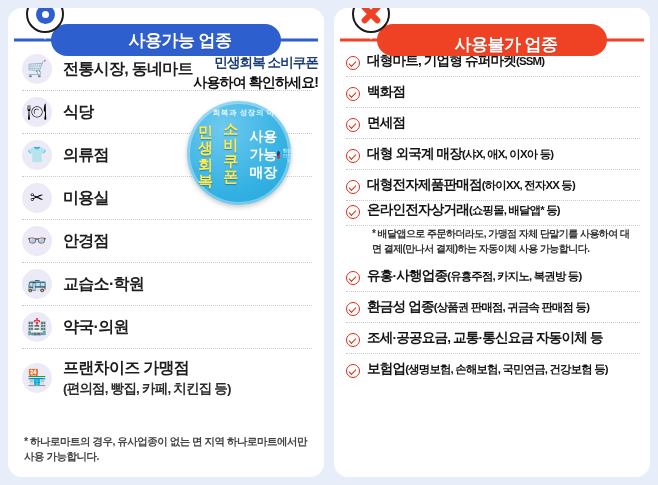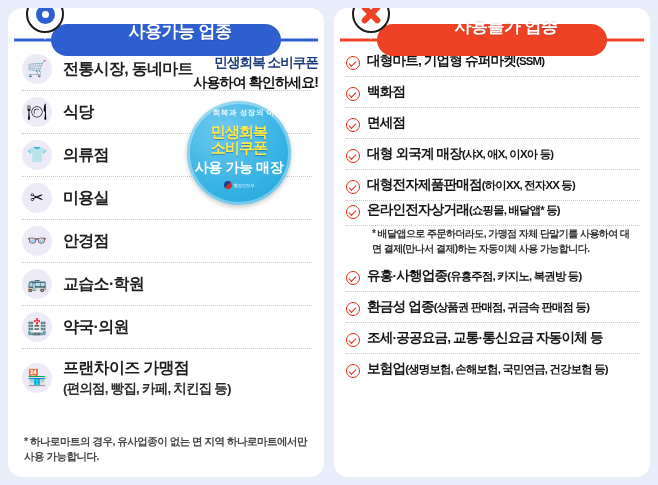--- a/index.html
+++ b/index.html
@@ -39,21 +39,21 @@
     transform:translateY(-50%);
   }
   .left .hdr-rule{ background:#2e5fcf; }
   .right .hdr-rule{ background:#ef4124; }
   .hdr-pill{
     position:relative;
     height:32px;
     min-width:230px;
     border-radius:18px;
     display:flex; align-items:center; justify-content:center;
-    padding:0 26px 18px 54px;
+    padding:0 26px 0 54px;
     z-index:2;
   }
   .left .hdr-pill{ background:#2e5fcf; }
   .right .hdr-pill{ background:#ef4124;align-items:flex-end; }
   .hdr-title{
     color:#fff;
     font-size:17px;
     font-weight:bold;
     letter-spacing:-0.5px;
     white-space:nowrap;
@@ -149,21 +149,21 @@
     font-size:14px; font-weight:bold; color:#111;
     letter-spacing:-0.9px; margin-top:2px; white-space:nowrap;
   }
   .sticker{
     position:relative;
     width:104px; height:104px;
     margin:9px auto 0;
     border-radius:50%;
     background:radial-gradient(circle at 34% 26%, #6ec9ef 0%, #37b3e4 58%, #1fa3da 100%);
     box-shadow:0 2px 5px rgba(0,0,0,.22), inset 0 0 0 3px rgba(255,255,255,.35);
-    display:flex; flex-direction:column; align-items:center; justify-content:center;
+    display:flex; align-items:center; justify-content:center;
     overflow:hidden;
   }
   .sticker .arc{
     position:absolute; top:7px; left:0; right:0;
     font-size:7.5px; font-weight:bold; color:#eaf7ff;
     letter-spacing:0.6px;
   }
   .sticker .big{
     font-size:15px; font-weight:bold; color:#ffe94d;
     letter-spacing:-0.9px; line-height:1.08;

